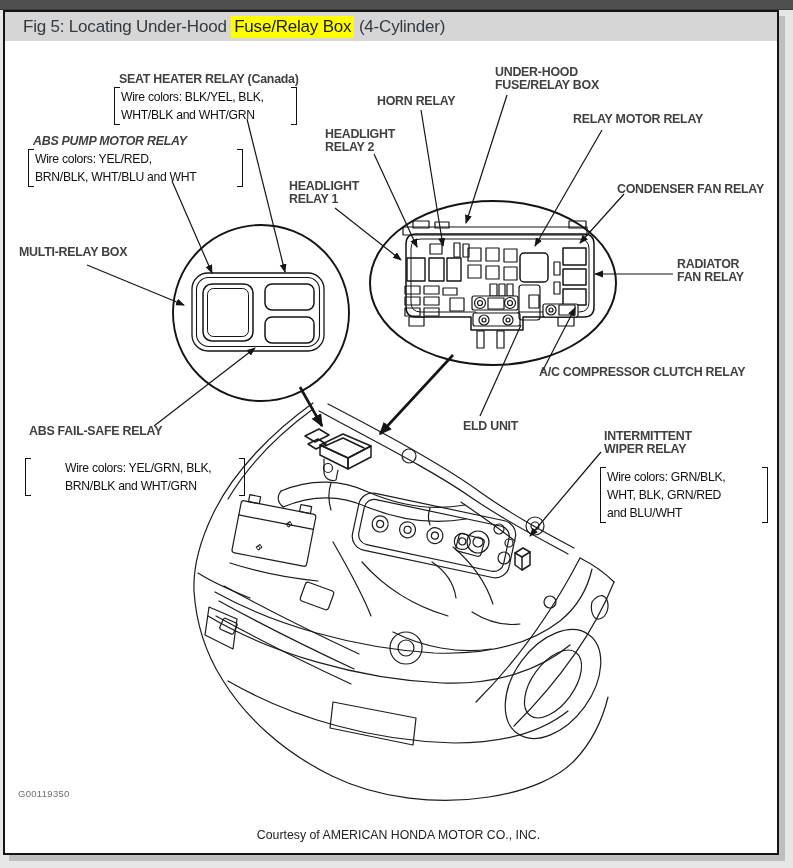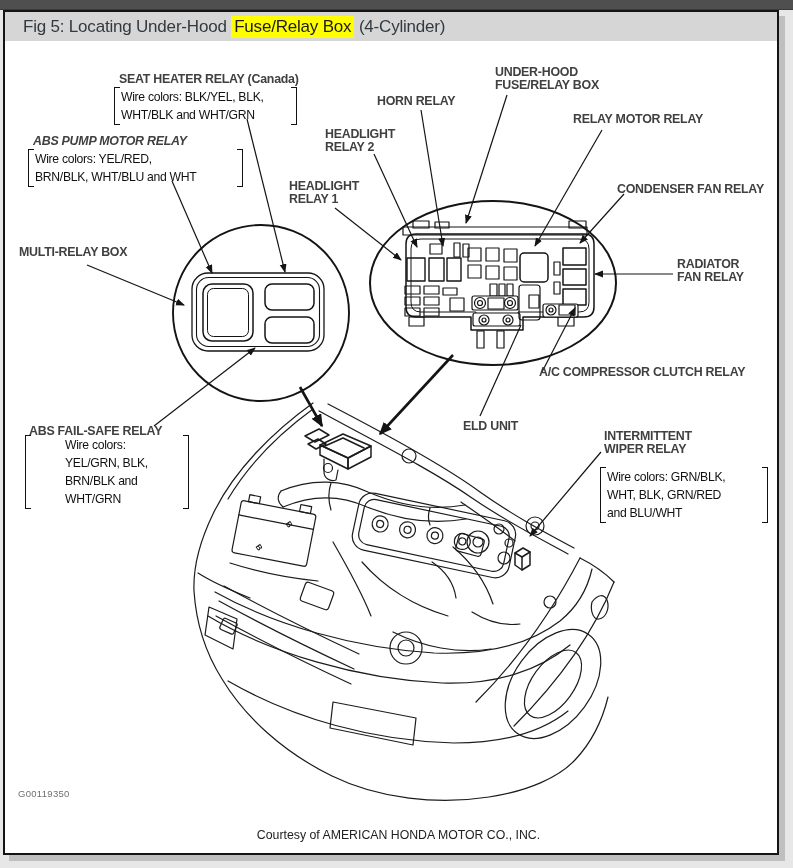--- a/index.html
+++ b/index.html
@@ -285,21 +285,21 @@
     <div class="wires" style="left:112px;top:84px;width:183px;">Wire colors: BLK/YEL, BLK,
 WHT/BLK and WHT/GRN</div>
 
     <div class="lbl" style="left:31px;top:133px;font-style:italic;">ABS PUMP MOTOR RELAY</div>
     <div class="wires" style="left:26px;top:146px;width:215px;">Wire colors: YEL/RED,
 BRN/BLK, WHT/BLU and WHT</div>
 
     <div class="lbl" style="left:17px;top:244px;">MULTI-RELAY BOX</div>
 
     <div class="lbl" style="left:27px;top:423px;">ABS FAIL-SAFE RELAY</div>
-    <div class="wires" style="left:23px;top:432px;width:164px;padding-left:40px;">Wire colors: YEL/GRN, BLK,
+    <div class="wires" style="left:23px;top:455px;width:220px;padding-left:40px;">Wire colors: YEL/GRN, BLK,
 BRN/BLK and WHT/GRN</div>
 
     <div class="lbl" style="left:287px;top:178px;">HEADLIGHT
 RELAY 1</div>
     <div class="lbl" style="left:323px;top:126px;">HEADLIGHT
 RELAY 2</div>
     <div class="lbl" style="left:375px;top:93px;">HORN RELAY</div>
     <div class="lbl" style="left:493px;top:64px;">UNDER-HOOD
 FUSE/RELAY BOX</div>
     <div class="lbl" style="left:571px;top:111px;">RELAY MOTOR RELAY</div>

